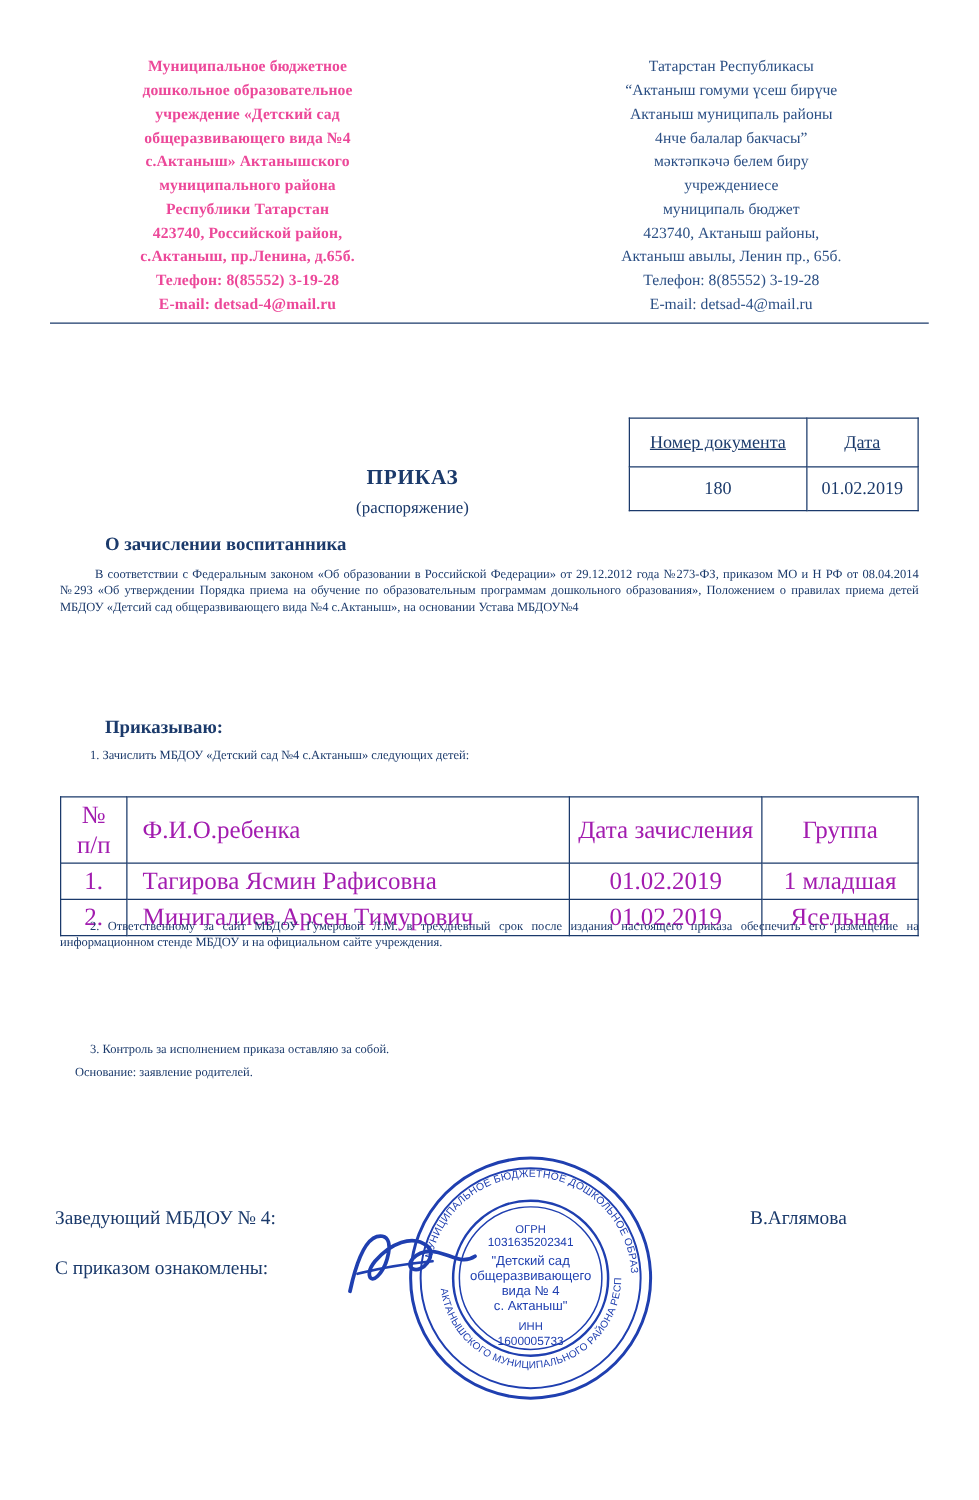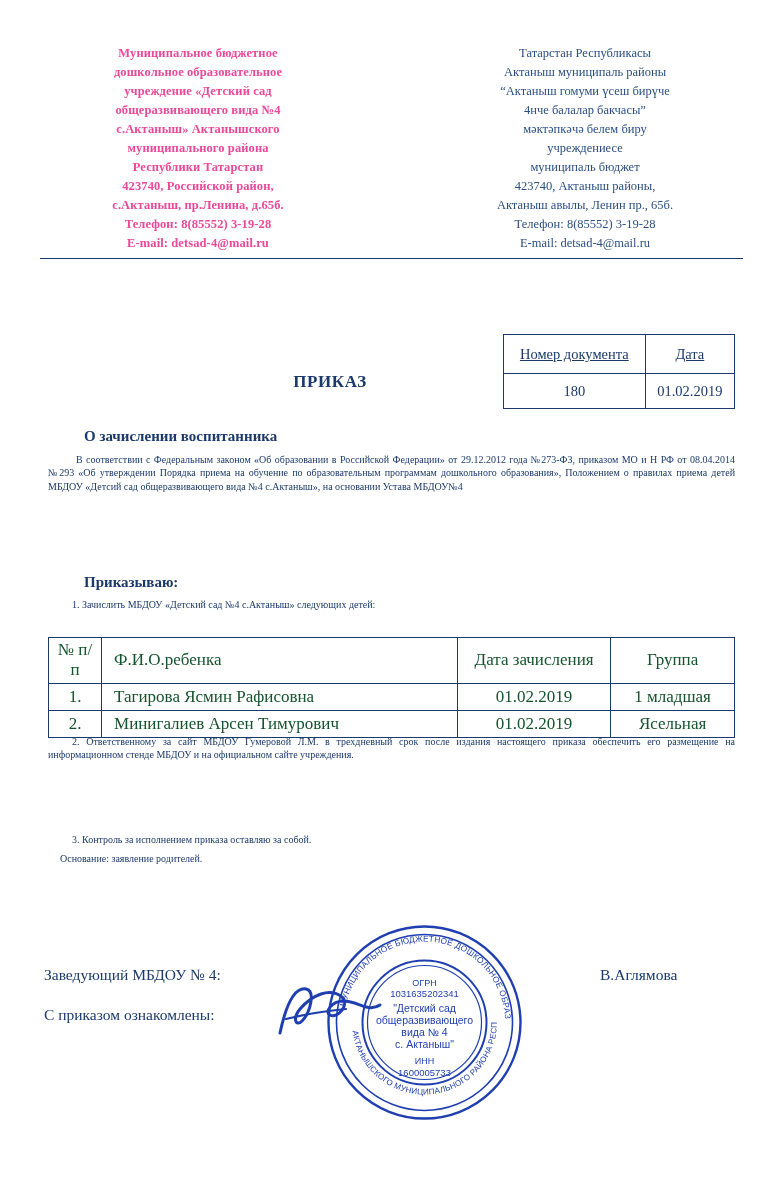--- a/index.html
+++ b/index.html
@@ -120,22 +120,22 @@
   .para.p4 { top: 833px; text-indent: 24px; }
   .para.p5 { top: 852px; text-indent: 12px; }
 
   
   .kids {
     position: absolute;
     top: 637px;
     left: 48px;
     width: 687px;
     border-collapse: collapse;
-    font-size: 17px;
-    color: #14532d;
+    font-size: 20px;
+    color: #a21caf;
   }
   .kids td, .kids th {
     border: 1.1px solid #1b3a6b;
     padding: 2px 6px;
     font-weight: normal;
     line-height: 1.2;
   }
   .kids thead td { height: 34px; vertical-align: middle; }
   .kids .c-num  { width: 44px;  text-align: center; }
   .kids .c-name { width: 375px; text-align: left; padding-left: 12px; }
@@ -192,22 +192,22 @@
       <div class="lh-line">с.Актаныш» Актанышского</div>
       <div class="lh-line">муниципального района</div>
       <div class="lh-line">Республики Татарстан</div>
       <div class="lh-line">423740, Российской район,</div>
       <div class="lh-line">с.Актаныш, пр.Ленина, д.65б.</div>
       <div class="lh-line">Телефон: 8(85552) 3-19-28</div>
       <div class="lh-line">E-mail:  detsad-4@mail.ru</div>
     </div>
     <div class="lh-col right">
       <div class="lh-line">Татарстан Республикасы</div>
+      <div class="lh-line">“Актаныш гомуми үсеш бирүче</div>
       <div class="lh-line">Актаныш муниципаль районы</div>
-      <div class="lh-line">“Актаныш гомуми үсеш бирүче</div>
       <div class="lh-line">4нче балалар бакчасы”</div>
       <div class="lh-line">мәктәпкәчә белем биру</div>
       <div class="lh-line">учреждениесе</div>
       <div class="lh-line">муниципаль бюджет</div>
       <div class="lh-line">423740, Актаныш районы,</div>
       <div class="lh-line">Актаныш авылы, Ленин пр., 65б.</div>
       <div class="lh-line">Телефон: 8(85552) 3-19-28</div>
       <div class="lh-line">E-mail:  detsad-4@mail.ru</div>
     </div>
   </div>
@@ -221,20 +221,21 @@
         <td class="hdr">Дата</td>
       </tr>
       <tr>
         <td class="val">180</td>
         <td class="val">01.02.2019</td>
       </tr>
     </tbody>
   </table>
 
   <div class="doc-title">ПРИКАЗ</div>
+  <div class="doc-subtitle">(распоряжение)</div>
 
   <div class="subject">О зачислении  воспитанника</div>
   <div class="para p1">В соответствии с Федеральным законом «Об образовании в Российской Федерации» от 29.12.2012 года №273-ФЗ, приказом МО и Н РФ от 08.04.2014 №293 «Об утверждении Порядка приема на обучение по образовательным программам дошкольного образования», Положением  о правилах приема детей МБДОУ «Детсий сад общеразвивающего вида №4 с.Актаныш»,  на основании Устава  МБДОУ№4</div>
   <div class="order-head">Приказываю:</div>
   <div class="para p2">1. Зачислить МБДОУ «Детский сад №4 с.Актаныш» следующих детей:</div>
 
   <table class="kids">
     <thead>
       <tr>
         <td class="c-num">№ п/п</td>

